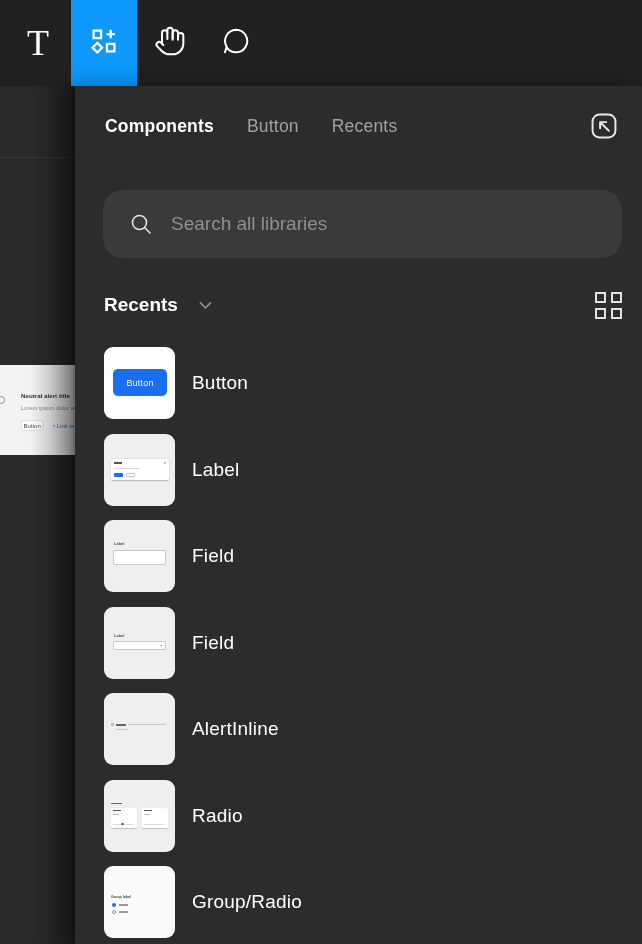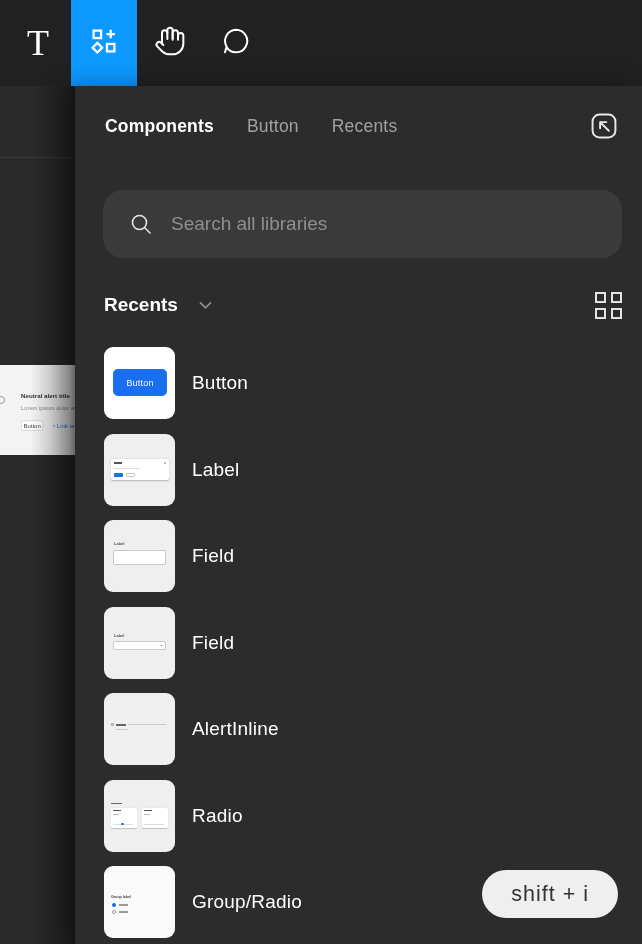--- a/index.html
+++ b/index.html
@@ -283,14 +283,13 @@
         <div class="mini-radio-row r2">
           <span class="radio-dot off"></span>
           <span class="radio-text"></span>
         </div>
       </div>
       <span class="row-label">Group/Radio</span>
     </div>
 
   </div>
 
-  <div class="shortcut-pill">shift + i</div>
 </div>
 
 </body></html>

